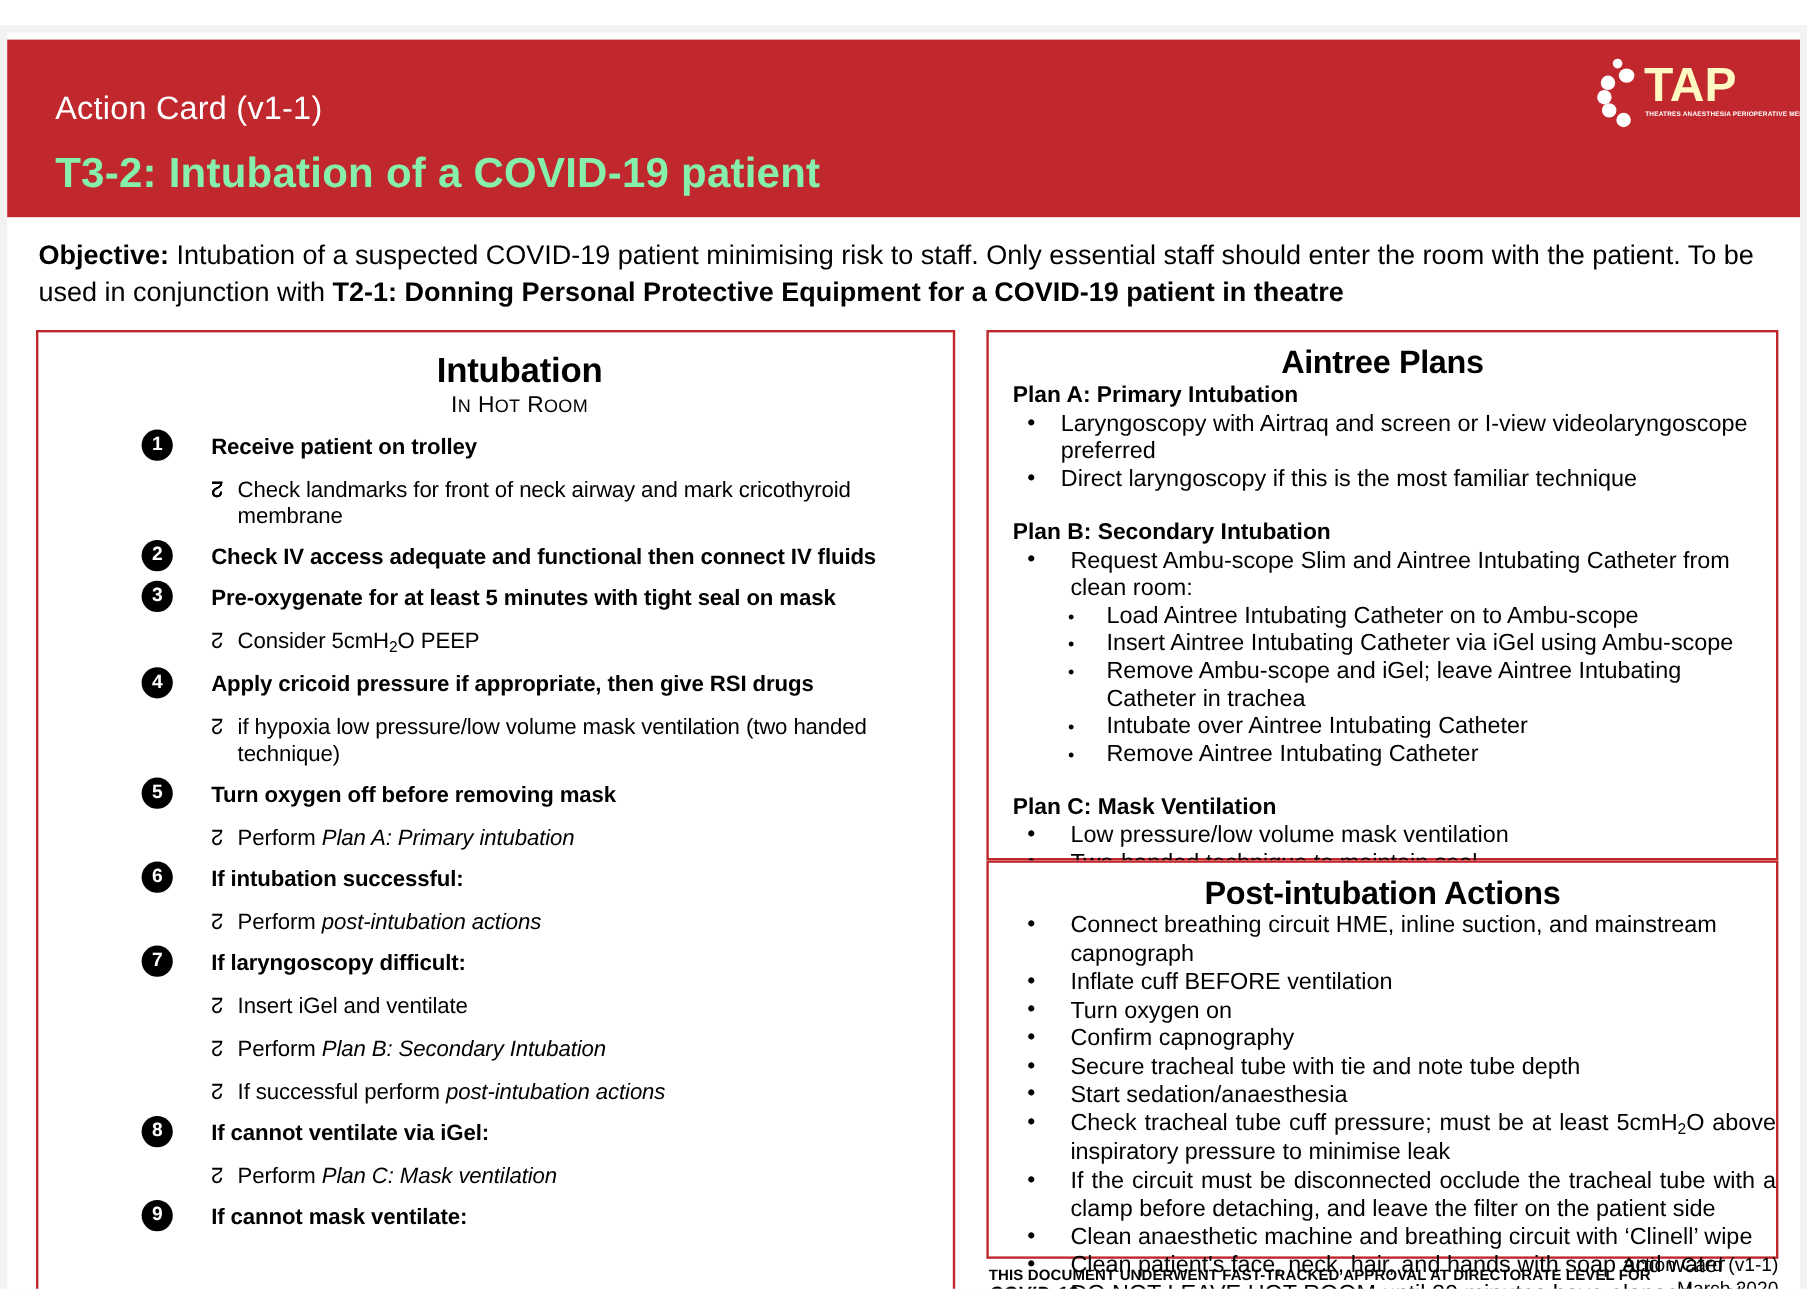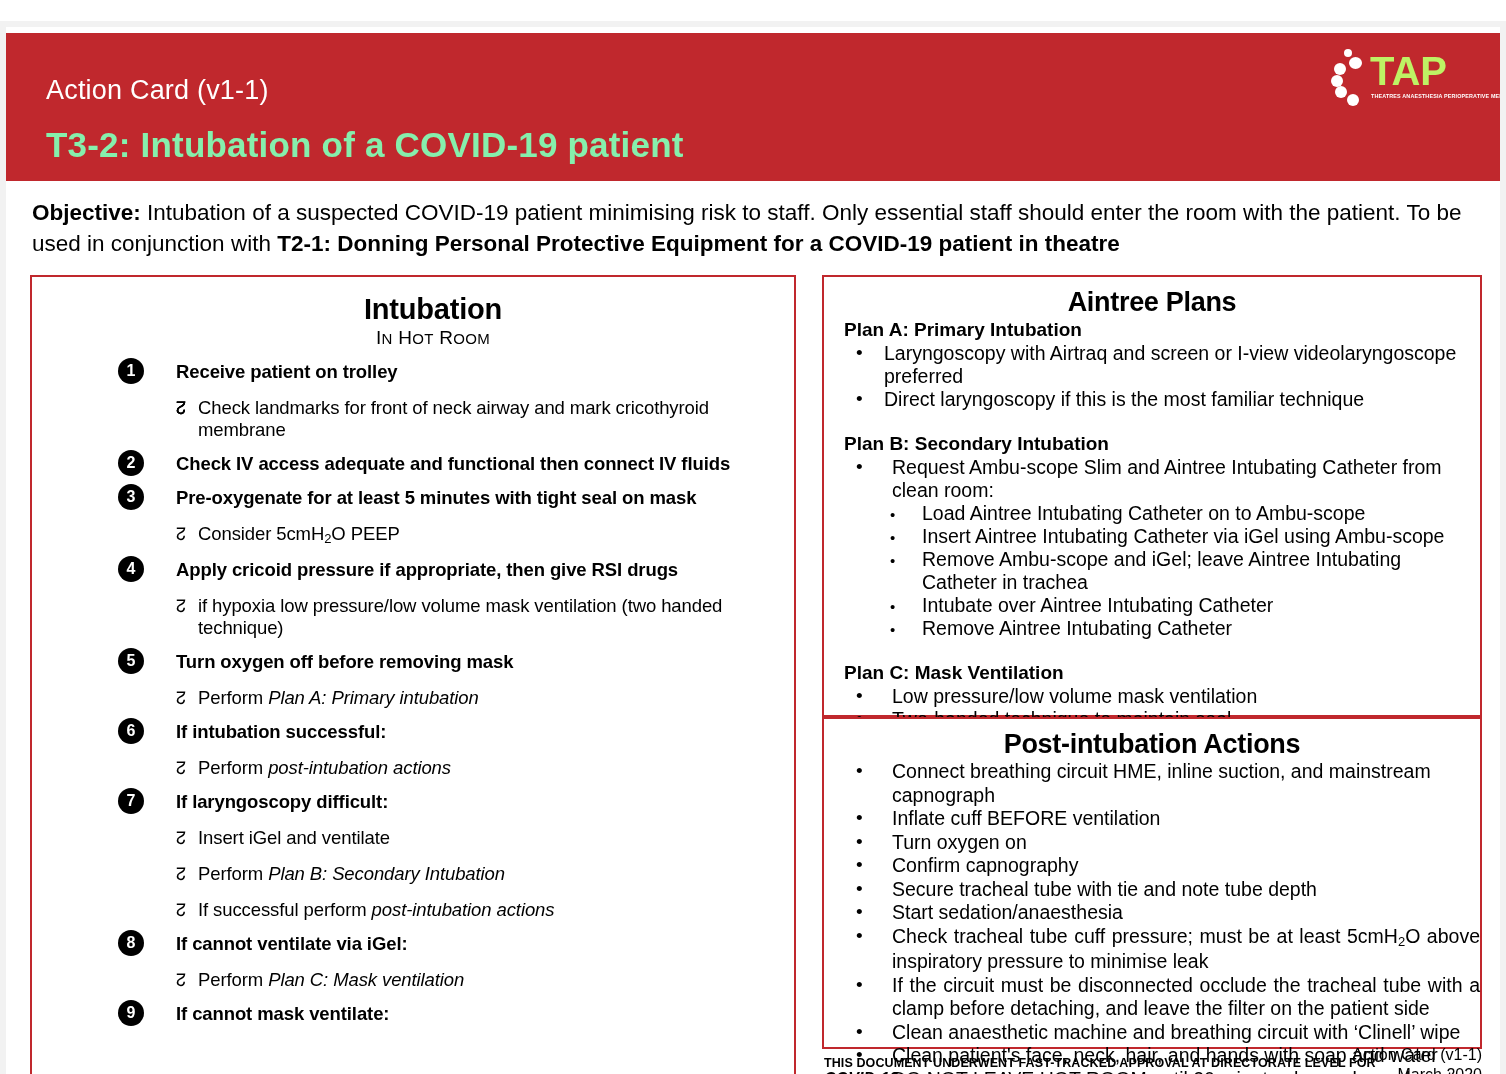--- a/index.html
+++ b/index.html
@@ -83,21 +83,21 @@
   .d1 { width: 8px;  height: 8px;  left: 14px; top: 0px; }
   .d2 { width: 13px; height: 12px; left: 19px; top: 8px; }
   .d3 { width: 12px; height: 12px; left: 4px;  top: 14px; }
   .d4 { width: 12px; height: 12px; left: 1px;  top: 26px; }
   .d5 { width: 12px; height: 12px; left: 5px;  top: 37px; }
   .d6 { width: 12px; height: 12px; left: 17px; top: 45px; }
   .logo-word {
     position: absolute;
     left: 40px;
     top: 4px;
-    color: #bef264;
+    color: #fef9c3;
     font-size: 40px;
     font-weight: bold;
     letter-spacing: 0px;
     line-height: 40px;
   }
   .logo-tag {
     position: absolute;
     left: 41px;
     top: 46px;
     color: #ffffff;

